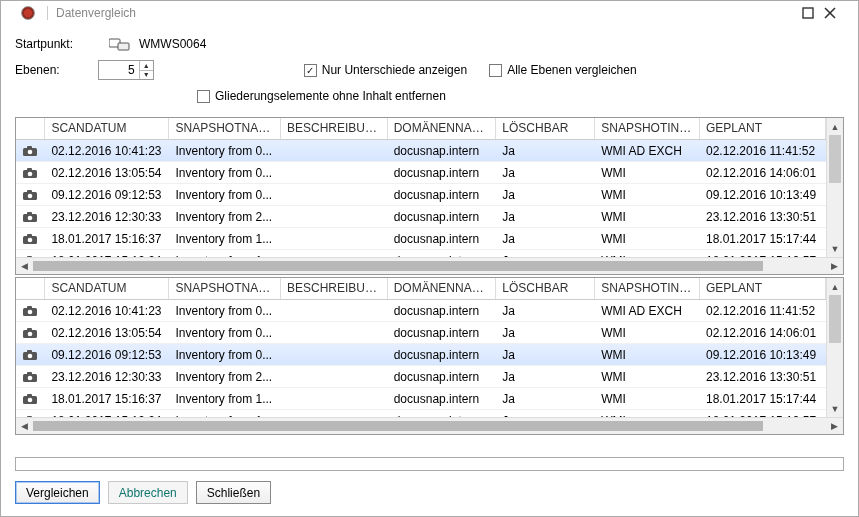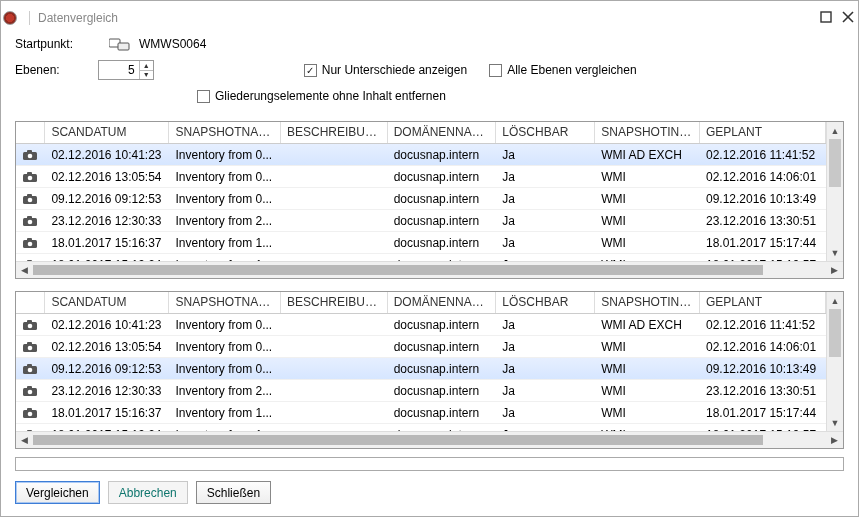--- a/index.html
+++ b/index.html
@@ -1,18 +1,18 @@
 <!DOCTYPE html>
 <html><head>
 <meta charset="utf-8">
 <style>
   * { box-sizing: border-box; font-family: "Segoe UI", Tahoma, sans-serif; font-size: 12px; }
   body { margin: 0; background: #fff; color: #000; }
   .window { width: 859px; height: 517px; border: 1px solid #aaa; display: flex; flex-direction: column; background: #fff; }
-  .titlebar { height: 24px; display: flex; align-items: flex-end; padding: 0 2px; color: #777; }
+  .titlebar { height: 24px; display: flex; align-items: center; padding: 0 20px; color: #777; }
   .titlebar .icon { width: 14px; height: 14px; border: 1px solid #999; border-radius: 50%; position: relative; margin-right: 4px; background: radial-gradient(circle at 50% 50%, #c0392b 0 50%, #8e2b20 50% 100%); }
   .titlebar .divider { width: 1px; height: 14px; background: #ccc; margin: 0 8px; }
   .titlebar .title { color: #888; }
   .titlebar .spacer { flex: 1; }
   .sysbtn { width: 16px; height: 16px; margin-left: 6px; display: flex; align-items: center; justify-content: center; cursor: default; }
   .sysbtn svg { display: block; }
 
   .form-area { padding: 6px 14px 0 14px; }
   .row { display: flex; align-items: center; height: 26px; }
   .lbl { color: #000; }
@@ -23,21 +23,21 @@
   .spinner { display: inline-flex; border: 1px solid #999; height: 20px; width: 56px; margin-left: 38px; background:#fff;}
   .spinner input { width: 40px; border: none; text-align: right; padding: 0 4px; outline: none; font-size:12px;}
   .spinner .arrows { width: 14px; display: flex; flex-direction: column; border-left: 1px solid #bbb;}
   .spinner .arrows div { flex:1; display:flex; align-items:center; justify-content:center; font-size:7px; line-height:1; color:#333; cursor:default;}
   .spinner .arrows div + div { border-top:1px solid #bbb; }
 
   .checkbox { display: inline-flex; align-items: center; margin-left: 22px; }
   .checkbox .box { width: 13px; height: 13px; border: 1px solid #777; margin-right: 5px; display:flex; align-items:center; justify-content:center; font-size:10px; color:#222;}
   .checkbox.checked .box::after { content:"✓"; }
 
-  .grids-area { padding: 8px 14px 0 14px; flex: 1; display: flex; flex-direction: column; gap: 12px; overflow:hidden;justify-content:flex-end;}
+  .grids-area { padding: 8px 14px 0 14px; flex: 1; display: flex; flex-direction: column; gap: 2px; overflow:hidden;}
   .grid-wrap { border: 1px solid #999; height: 158px; display:flex; flex-direction:column; background:#fff; }
   .grid-body-row { flex:1; display:flex; overflow:hidden;}
   .grid-scroll { flex:1; overflow:hidden; position:relative;}
   .grid-header { display:flex; background:#fff; border-bottom:1px solid #ccc; height:22px; }
   .grid-header .hcell { border-right:1px solid #ddd; padding: 3px 6px; color:#333; white-space:nowrap; overflow:hidden; text-overflow:ellipsis; }
   .grid-rows { }
   .grid-row { display:flex; height:22px; align-items:center; border-bottom:1px solid #f0f0f0;}
   .grid-row.sel { background: linear-gradient(#e6efff,#d6e6ff); }
   .cell { padding: 0 6px; white-space:nowrap; overflow:hidden; text-overflow:ellipsis; border-right:1px solid transparent;}
   .c-icon { width:30px; display:flex; align-items:center; justify-content:center;}

